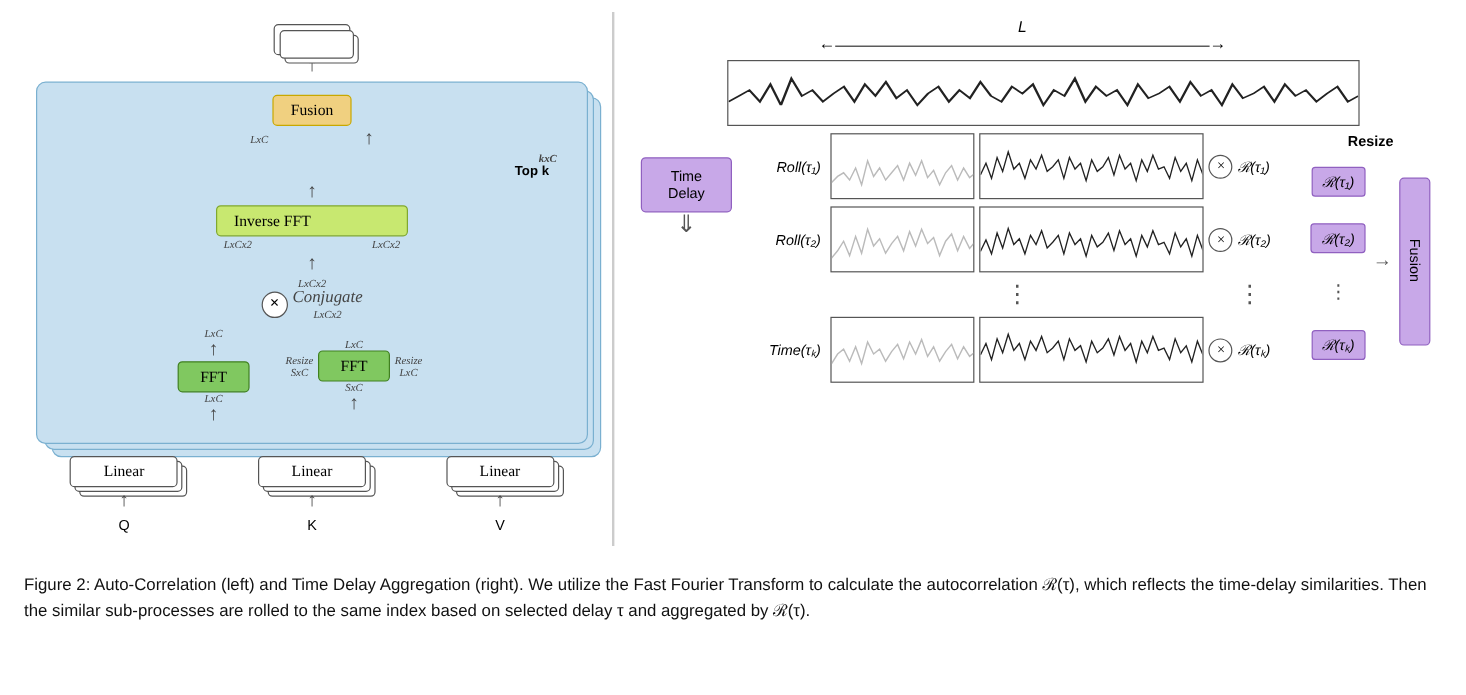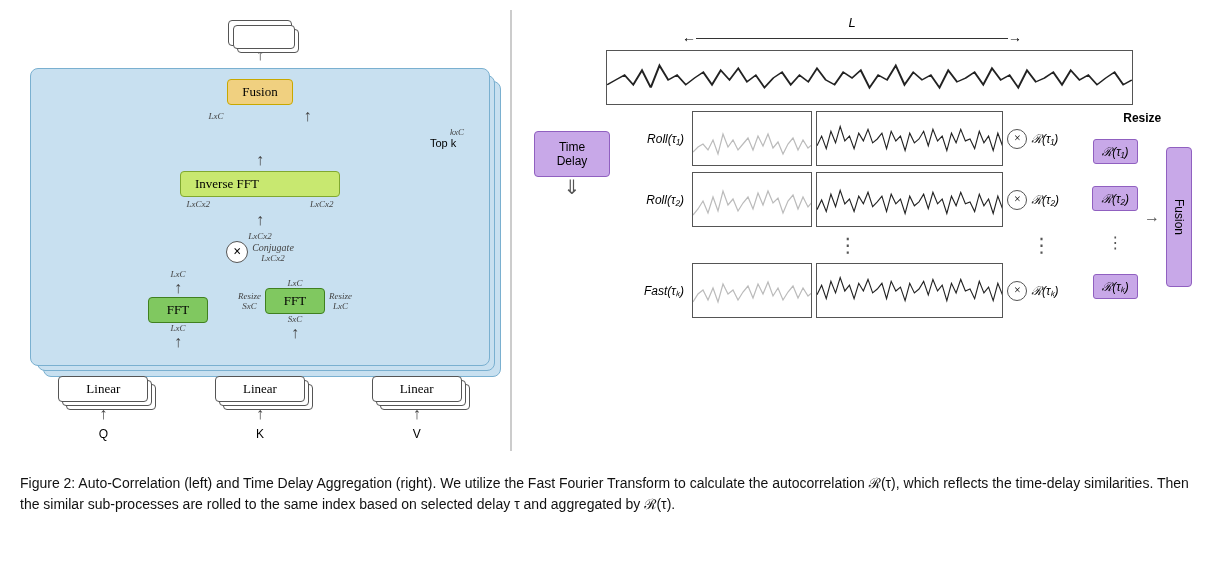--- a/index.html
+++ b/index.html
@@ -267,21 +267,21 @@
         <div class="nn-content">
 
           <div class="box box-concat">
             <span>Fusion</span>
           </div>
           <div style="display:flex; align-items:center; gap: 80px;">
             <div style="font-size:9px; font-style:italic; color:#444;">LxC</div>
             <div class="arrow-down">↑</div>
           </div>
 
-          <div style="display:flex; flex-direction:row; align-items:center; gap:10px; width:100%; justify-content:flex-end; padding-right:10px;">
+          <div style="display:flex; flex-direction:row; align-items:center; gap:10px; width:100%; justify-content:flex-end; padding-right:10px;font-weight:bold;">
             <div style="display:flex; flex-direction:column; align-items:flex-start;">
               <div style="font-size:9px; font-style:italic; color:#444; margin-left:20px;">kxC</div>
               <div style="display:flex; flex-direction:row; align-items:center; gap:6px;">
                 <span style="font-size:11px; font-family:Arial;">Top k</span>
               </div>
             </div>
           </div>
           <div class="arrow-down">↑</div>
 
           <div class="box box-inv-fft" style="width:160px; text-align:left;">
@@ -293,21 +293,21 @@
             <div style="font-size:9px; font-style:italic; color:#444;">LxCx2</div>
           </div>
           <div class="arrow-down" style="margin-left:0;">↑</div>
 
           <div style="display:flex; flex-direction:row; align-items:center; justify-content:center; gap:4px; width:100%;">
             <div style="display:flex; flex-direction:column; align-items:center;">
               <div style="font-size:9px; font-style:italic; color:#444;">LxCx2</div>
               <div style="display:flex; align-items:center; gap:4px;">
                 <div class="multiply-circle">×</div>
                 <div style="display:flex; flex-direction:column; align-items:center;">
-                  <div style="font-size:10px; font-style:italic; color:#444; text-align:right;">Conjugate</div>
+                  <div style="font-size:14px; font-style:italic; color:#444; text-align:right;">Conjugate</div>
                   <div style="font-size:9px; font-style:italic; color:#444;">LxCx2</div>
                 </div>
               </div>
             </div>
           </div>
 
           <div class="fft-section">
             <div class="fft-item">
               <div style="font-size:9px; font-style:italic; color:#444;">LxC</div>
               <div class="arrow-down">↑</div>
@@ -441,21 +441,21 @@
           </div>
 
           <div style="display:flex; flex-direction:row; align-items:center; gap:4px;">
             <div style="width:70px;"></div>
             <div style="flex:1; display:flex; justify-content:center; font-size:20px; color:#555;">⋮</div>
             <div style="width:20px;"></div>
             <div style="width:55px; font-size:20px; text-align:left; color:#555;">⋮</div>
           </div>
 
           <div style="display:flex; flex-direction:row; align-items:center; gap:4px;">
-            <div style="width:70px; font-size:12px; font-style:italic; font-family:Arial; text-align:right; padding-right:4px;">Fast(τₖ)</div>
+            <div style="width:70px; font-size:12px; font-style:italic; font-family:Arial; text-align:right; padding-right:4px;">Time(τₖ)</div>
             <div class="signal-box" style="width:120px; flex:none;">
               <svg width="120" height="55" viewBox="0 0 120 55">
                 <polyline points="0,38 5,30 10,26 15,36 20,24 25,38 30,20 35,30 40,26 45,36 50,28 55,22 60,34 65,20 70,30 75,18 80,32 85,24 90,36 95,28 100,22 105,34 110,24 115,32 120,28" fill="none" stroke="#bbb" stroke-width="1.2"></polyline>
               </svg>
             </div>
             <div class="signal-box" style="flex:1;">
               <svg class="signal-svg" viewBox="0 0 200 55" preserveAspectRatio="none">
                 <polyline points="0,32 5,22 10,36 15,18 20,30 25,14 30,28 35,22 40,36 45,20 50,28 55,16 60,30 65,26 70,20 75,36 80,18 85,28 90,24 95,38 100,20 105,30 110,26 115,18 120,32 125,16 130,28 135,22 140,38 145,20 150,30 155,16 160,28 165,26 170,36 175,18 180,30 185,24 190,38 195,20 200,32" fill="none" stroke="#222" stroke-width="1.2"></polyline>
               </svg>
             </div>

